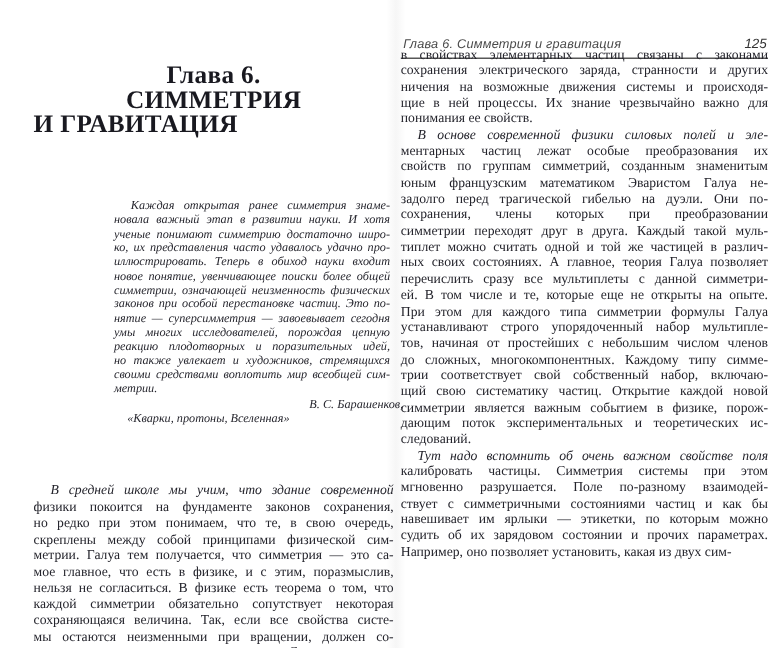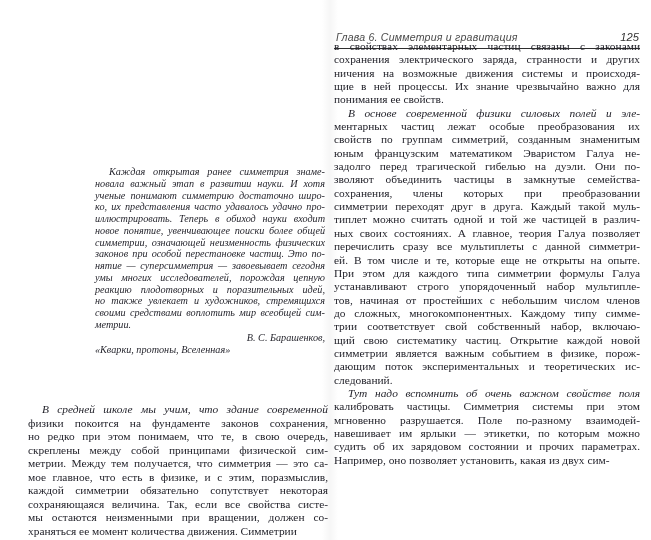--- a/index.html
+++ b/index.html
@@ -23,21 +23,21 @@
     font-weight: bold; font-size: 21px; line-height: 20.5px;
     color: #191920; letter-spacing: 0.3px;
   }
   .chapter-title .tline { text-align: center; text-align-last: center; }
 
   .epigraph {
     position: absolute; top: 166px; left: 67px; width: 230px;
     font-style: italic; font-size: 10.2px; line-height: 11.75px; color: #26262e;
   }
   .attribution {
-    position: absolute; top: 332px; left: 67px; width: 230px;
+    position: absolute; top: 332px; left: 78px; width: 230px;
     font-style: italic; font-size: 10.2px; line-height: 11.9px; color: #26262e;
   }
   .attribution .tline { text-align: right; text-align-last: right; }
 
   .body-block { font-size: 11.4px; }
   .left-body  { position: absolute; top: 355px; left: 0; width: 300px; line-height: 13.5px; margin-top: 48px; }
   .right-body { position: absolute; top: 40px;  left: 0; width: 306px; line-height: 13.35px; }
 
   .running-header {
     position: absolute; top: 31px; left: 2px; right: 1px;
@@ -56,20 +56,25 @@
   .tline.last { text-align-last: left; }
   .tline.indent { text-indent: 14px; font-style: italic; }
 </style>
 </head>
 <body>
 
 <div class="book">
   <div class="gutter"></div>
 
   <div class="page page-left">
+    <div class="chapter-title">
+        <div class="tline">Глава 6.</div>
+        <div class="tline">СИММЕТРИЯ</div>
+        <div class="tline last">И ГРАВИТАЦИЯ</div>
+      </div>
 
     <div class="epigraph">
         <div class="tline indent">Каждая открытая ранее симметрия знаме-</div>
         <div class="tline">новала важный этап в развитии науки. И хотя</div>
         <div class="tline">ученые понимают симметрию достаточно широ-</div>
         <div class="tline">ко, их представления часто удавалось удачно про-</div>
         <div class="tline">иллюстрировать. Теперь в обиход науки входит</div>
         <div class="tline">новое понятие, увенчивающее поиски более общей</div>
         <div class="tline">симметрии, означающей неизменность физических</div>
         <div class="tline">законов при особой перестановке частиц. Это по-</div>
@@ -85,22 +90,23 @@
         <div class="tline">В. С. Барашенков,</div>
         <div class="tline last">«Кварки, протоны, Вселенная»</div>
       </div>
 
     <div class="body-block left-body">
       <div>
           <div class="tline indent">В средней школе мы учим, что здание современной</div>
           <div class="tline">физики покоится на фундаменте законов сохранения,</div>
           <div class="tline">но редко при этом понимаем, что те, в свою очередь,</div>
           <div class="tline">скреплены между собой принципами физической сим-</div>
-          <div class="tline">метрии. Между тем получается, что симметрия — это са-</div>
+          <div class="tline">метрии. Галуа тем получается, что симметрия — это са-</div>
           <div class="tline">мое главное, что есть в физике, и с этим, поразмыслив,</div>
+          <div class="tline">нельзя не согласиться. В физике есть теорема о том, что</div>
           <div class="tline">каждой симметрии обязательно сопутствует некоторая</div>
           <div class="tline">сохраняющаяся величина. Так, если все свойства систе-</div>
           <div class="tline">мы остаются неизменными при вращении, должен со-</div>
           <div class="tline last">храняться ее момент количества движения. Симметрии</div>
         </div>
     </div>
   </div>
 
   <div class="page page-right">
     <div class="running-header">
@@ -116,40 +122,40 @@
           <div class="tline">ничения на возможные движения системы и происходя-</div>
           <div class="tline">щие в ней процессы. Их знание чрезвычайно важно для</div>
           <div class="tline last">понимания ее свойств.</div>
         </div>
       <div>
           <div class="tline indent">В основе современной физики силовых полей и эле-</div>
           <div class="tline">ментарных частиц лежат особые преобразования их</div>
           <div class="tline">свойств по группам симметрий, созданным знаменитым</div>
           <div class="tline">юным французским математиком Эваристом Галуа не-</div>
           <div class="tline">задолго перед трагической гибелью на дуэли. Они по-</div>
-          <div class="tline">зволяют объединить частицы в замкнутые семейства-</div>
           <div class="tline">сохранения, члены которых при преобразовании</div>
           <div class="tline">симметрии переходят друг в друга. Каждый такой муль-</div>
           <div class="tline">типлет можно считать одной и той же частицей в различ-</div>
           <div class="tline">ных своих состояниях. А главное, теория Галуа позволяет</div>
           <div class="tline">перечислить сразу все мультиплеты с данной симметри-</div>
           <div class="tline">ей. В том числе и те, которые еще не открыты на опыте.</div>
           <div class="tline">При этом для каждого типа симметрии формулы Галуа</div>
           <div class="tline">устанавливают строго упорядоченный набор мультипле-</div>
           <div class="tline">тов, начиная от простейших с небольшим числом членов</div>
           <div class="tline">до сложных, многокомпонентных. Каждому типу симме-</div>
           <div class="tline">трии соответствует свой собственный набор, включаю-</div>
           <div class="tline">щий свою систематику частиц. Открытие каждой новой</div>
           <div class="tline">симметрии является важным событием в физике, порож-</div>
           <div class="tline">дающим поток экспериментальных и теоретических ис-</div>
           <div class="tline last">следований.</div>
         </div>
       <div>
           <div class="tline indent">Тут надо вспомнить об очень важном свойстве поля</div>
           <div class="tline">калибровать частицы. Симметрия системы при этом</div>
           <div class="tline">мгновенно разрушается. Поле по-разному взаимодей-</div>
+          <div class="tline">ствует с симметричными состояниями частиц и как бы</div>
           <div class="tline">навешивает им ярлыки — этикетки, по которым можно</div>
           <div class="tline">судить об их зарядовом состоянии и прочих параметрах.</div>
           <div class="tline last">Например, оно позволяет установить, какая из двух сим-</div>
         </div>
     </div>
   </div>
 </div>
 
 </body></html>

